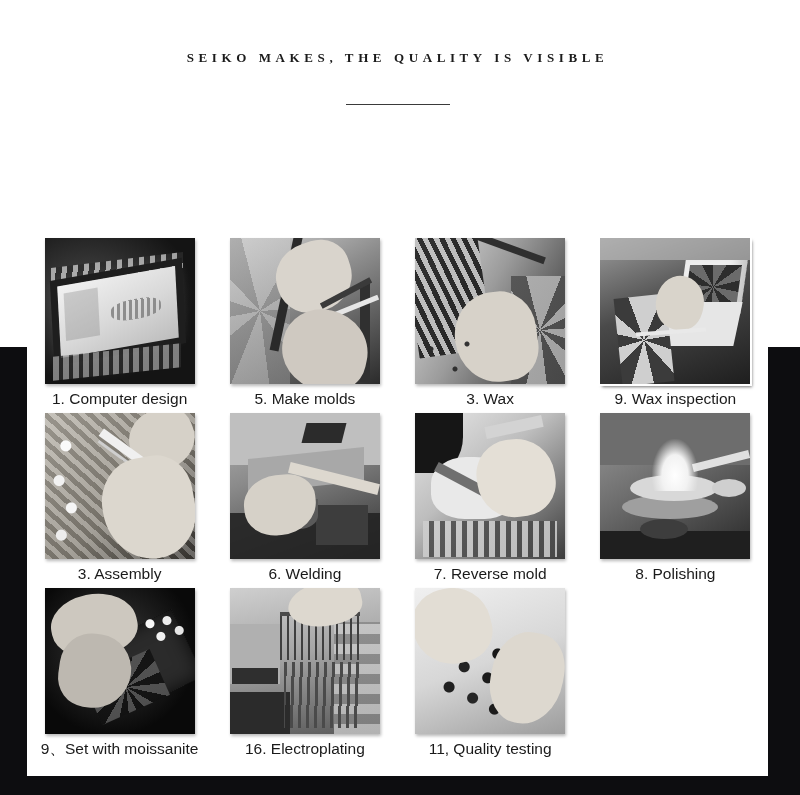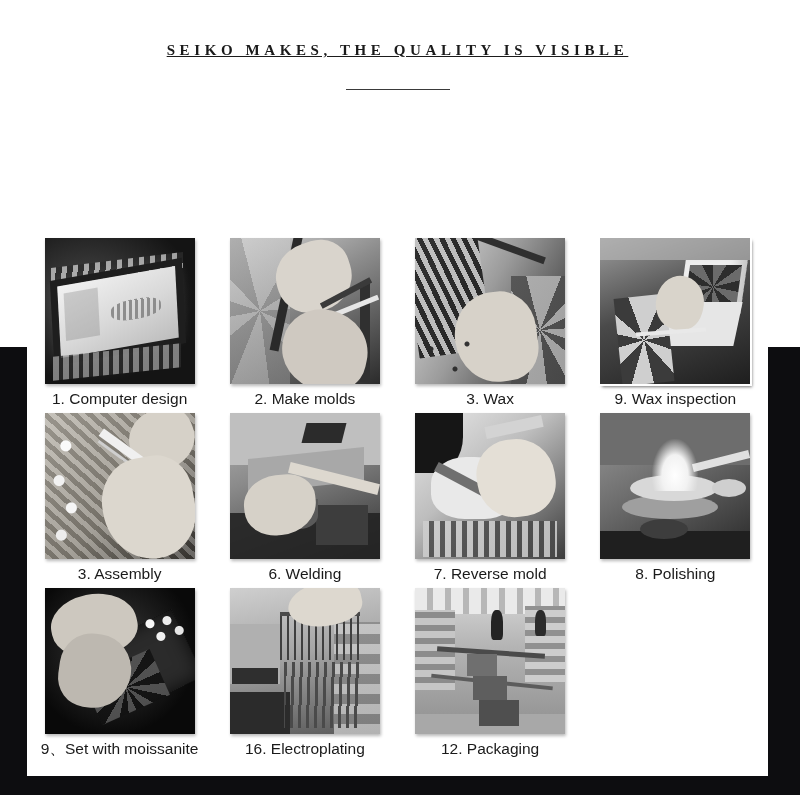--- a/index.html
+++ b/index.html
@@ -46,29 +46,28 @@
     margin: 0;
     padding-top: 38px;
     font-size: 47px;
     font-weight: 700;
     letter-spacing: -0.4px;
     color: #111111;
     line-height: 1.06;
     font-family: "Liberation Sans", sans-serif;
   }
   .subtitle {
-    margin: 0;
+    margin: 8px;
     padding-top: 42px;
     font-family: "Liberation Serif", serif;
     font-weight: 700;
-    font-size: 15px;
+    font-size: 13px;
     letter-spacing: 4.6px;
     color: #1b1b1b;
     white-space: nowrap;
-    text-decoration: underline;
   }
   .divider-wrap {
     padding-top: 21px;
   }
   .divider {
     display: inline-block;
     width: 104px;
     height: 1px;
     background: #3a3a3a;
     vertical-align: middle;
@@ -309,21 +308,21 @@
           <div class="art p2">
             <div class="grit"></div>
               <div class="post"></div>
               <div class="rod1"></div>
             <div class="hand1"></div>
               <div class="rod2"></div>
               <div class="rod3"></div>
               <div class="hand2"></div>
           </div>
         </div>
-        <div class="caption">2. Make molds</div>
+        <div class="caption">5. Make molds</div>
       </div>
 
       <div class="cell">
         <div class="photo shadowed">
           <div class="art p3">
             <div class="tray"></div>
               <div class="fabric"></div>
               <div class="tool"></div>
             <div class="hand"></div>
               <div class="specks"></div>
@@ -426,35 +425,27 @@
               <div class="tankB"></div>
             <div class="chains2"></div>
               <div class="chains1"></div>
               <div class="rack"></div>
             <div class="hand"></div>
           </div>
         </div>
         <div class="caption">16. Electroplating</div>
       </div>
 
-
-      <div class="cell">
-        <div class="photo shadowed">
-          <div class="art p12">
-            <div class="ceiling"></div>
-              <div class="shelfL"></div>
-              <div class="shelfR"></div>
-            <div class="floor"></div>
-              <div class="rail1"></div>
-              <div class="rail2"></div>
-            <div class="bin1"></div>
-              <div class="bin2"></div>
-              <div class="bin3"></div>
-            <div class="worker1"></div>
-              <div class="worker2"></div>
-          </div>
-        </div>
-        <div class="caption">12. Packaging</div>
-      </div>
+      <div class="cell">
+        <div class="photo shadowed">
+          <div class="art p11">
+            <div class="stones"></div>
+              <div class="hand1"></div>
+              <div class="hand2"></div>
+          </div>
+        </div>
+        <div class="caption">11, Quality testing</div>
+      </div>
+
 
     </div>
   </div>
 </div>
 
 </body></html>

